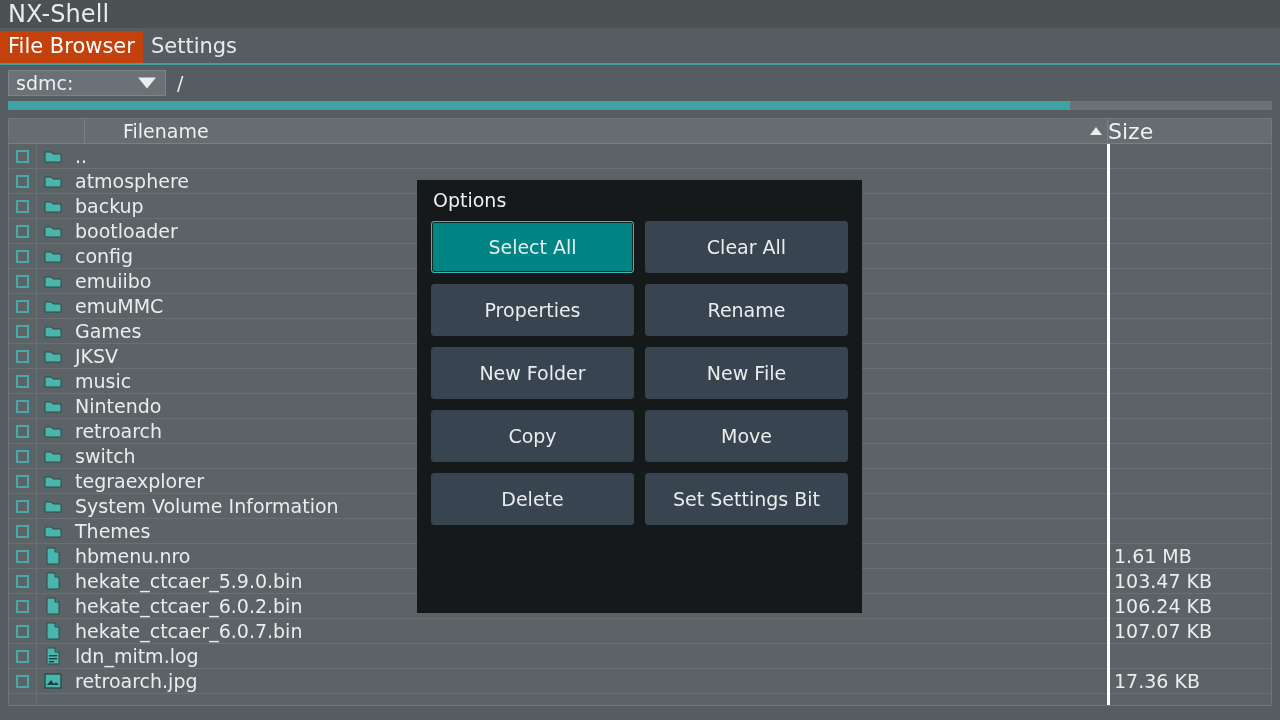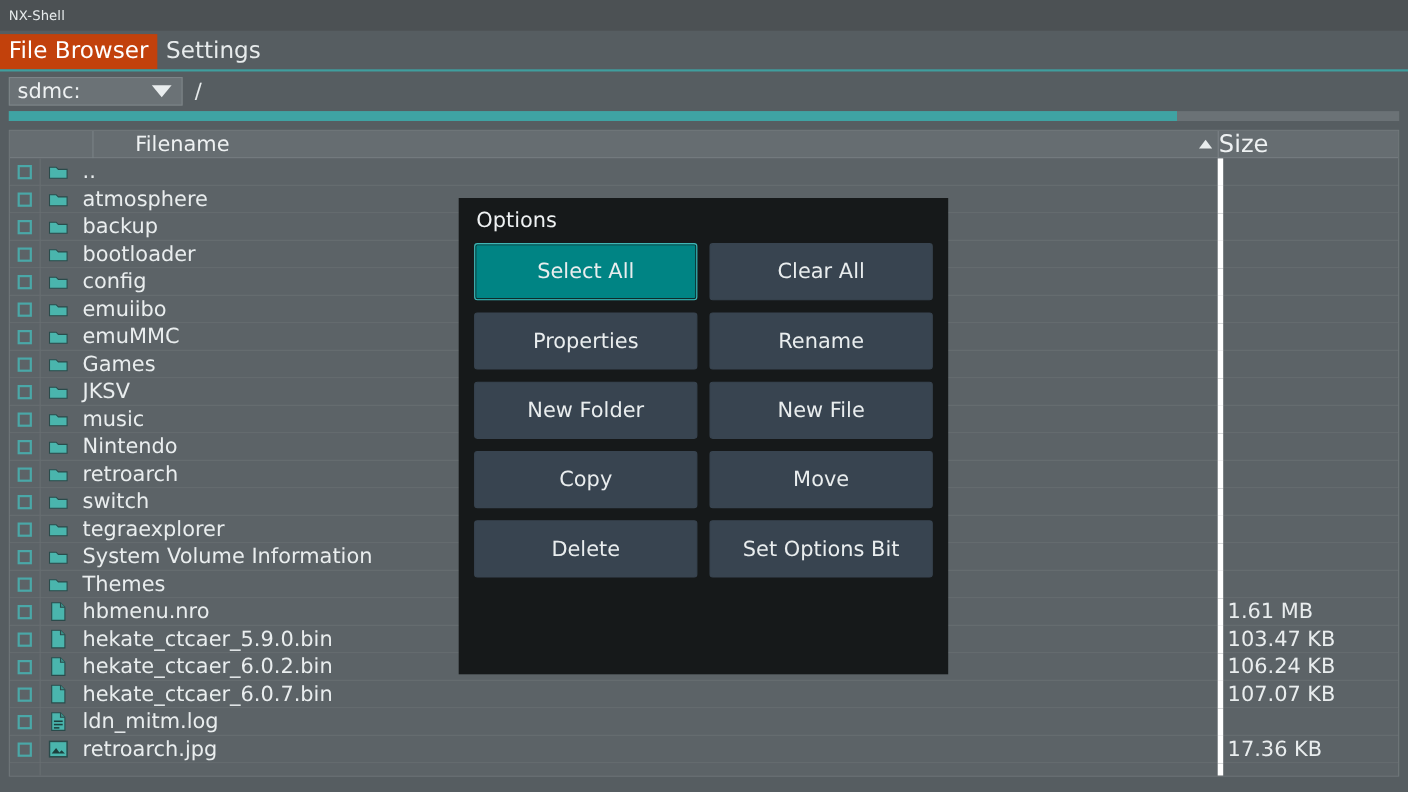--- a/index.html
+++ b/index.html
@@ -23,21 +23,21 @@
   #titlebar {
     position: absolute;
     left: 0; top: 0;
     width: 1280px; height: 28px;
     background: #4c5154;
     display: flex;
     align-items: center;
   }
   #titlebar .title {
     color: #e7ebec;
-    font-size: 12px;
+    font-size: 24px;
     padding-left: 8px;
     letter-spacing: 0.1px;
   }
 
   
   #tabbar {
     position: absolute;
     left: 0; top: 28px;
     width: 1280px; height: 36px;
     background: #565d61;
@@ -198,21 +198,21 @@
   }
   .row .fname {
     color: #e9edee;
     font-size: 19px;
     padding-left: 6px;
     line-height: 23px;
     white-space: nowrap;
     overflow: hidden;
   }
   .row .col-size {
-    border-left: 5px solid #ffffff;
+    border-left: 3px solid #ffffff;
     height: 25px;
     display: flex;
     align-items: center;
   }
   .row .fsize {
     color: #e9edee;
     font-size: 19px;
     padding-left: 4px;
     line-height: 23px;
     white-space: nowrap;
@@ -650,18 +650,18 @@
         <div class="btn">
           <span>Copy</span>
         </div>
         <div class="btn">
           <span>Move</span>
         </div>
         <div class="btn">
           <span>Delete</span>
         </div>
         <div class="btn">
-          <span>Set Options Bit</span>
+          <span>Set Settings Bit</span>
         </div>
       </div>
   </div>
 
 </div>
 
 </body></html>

